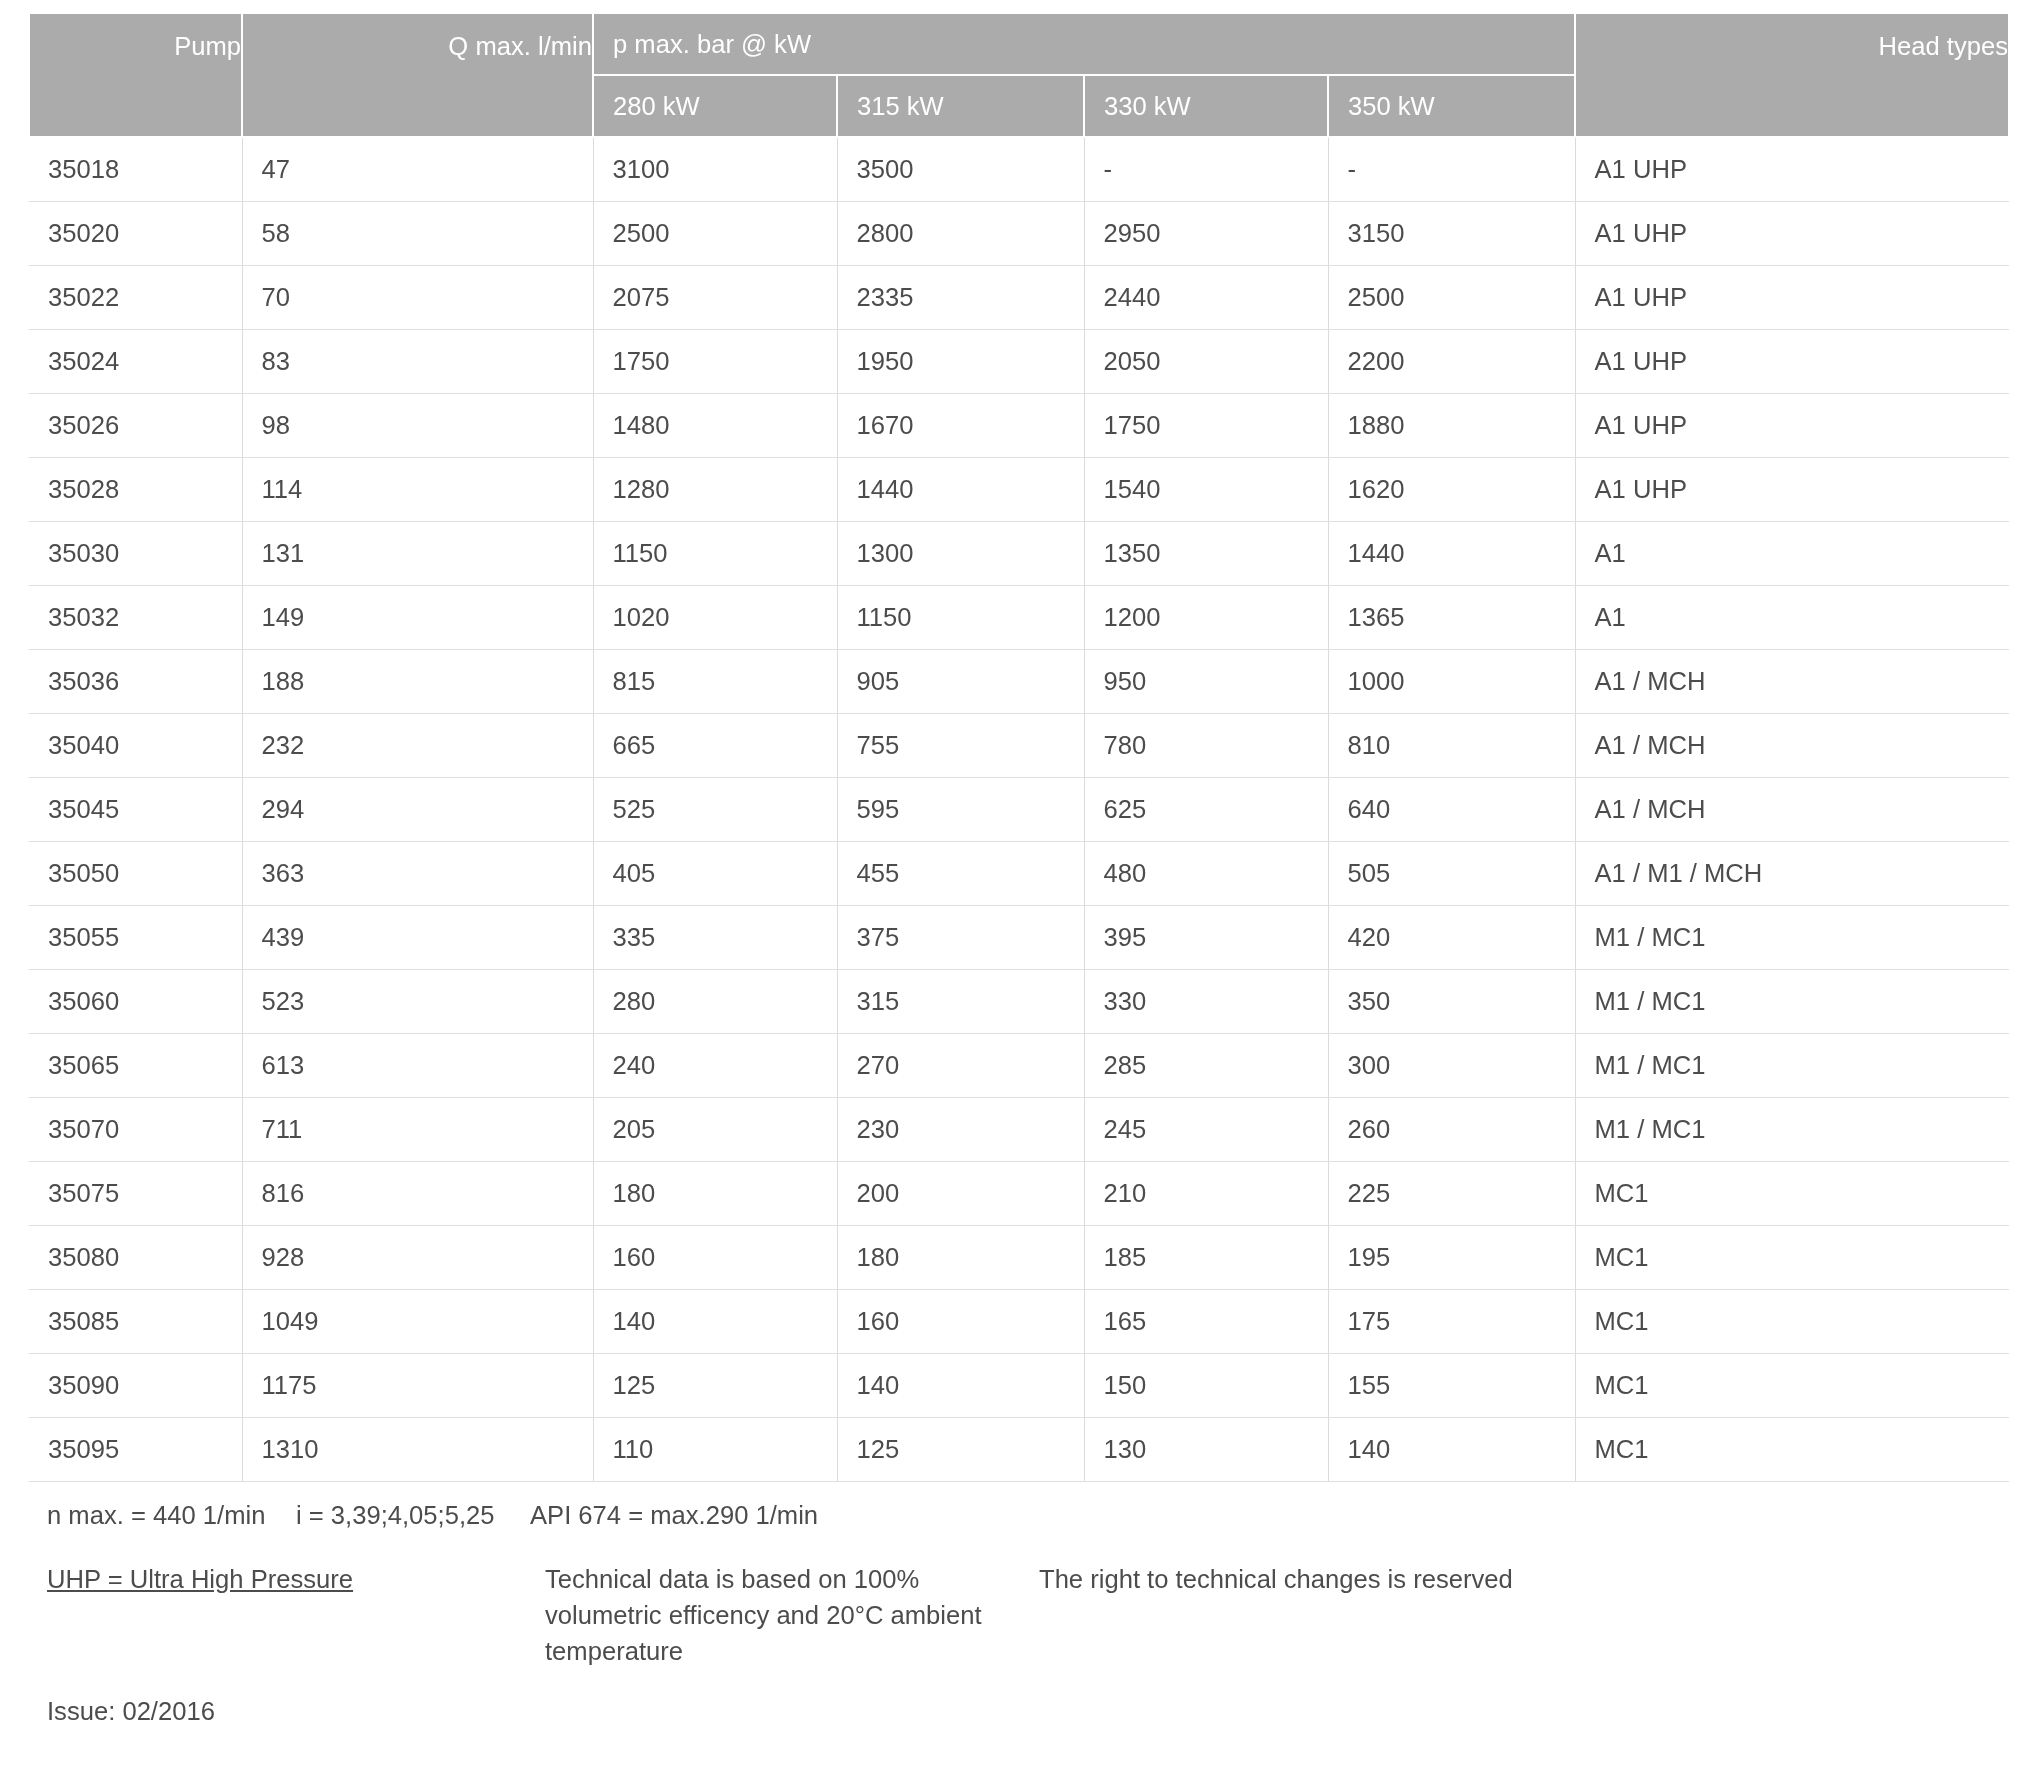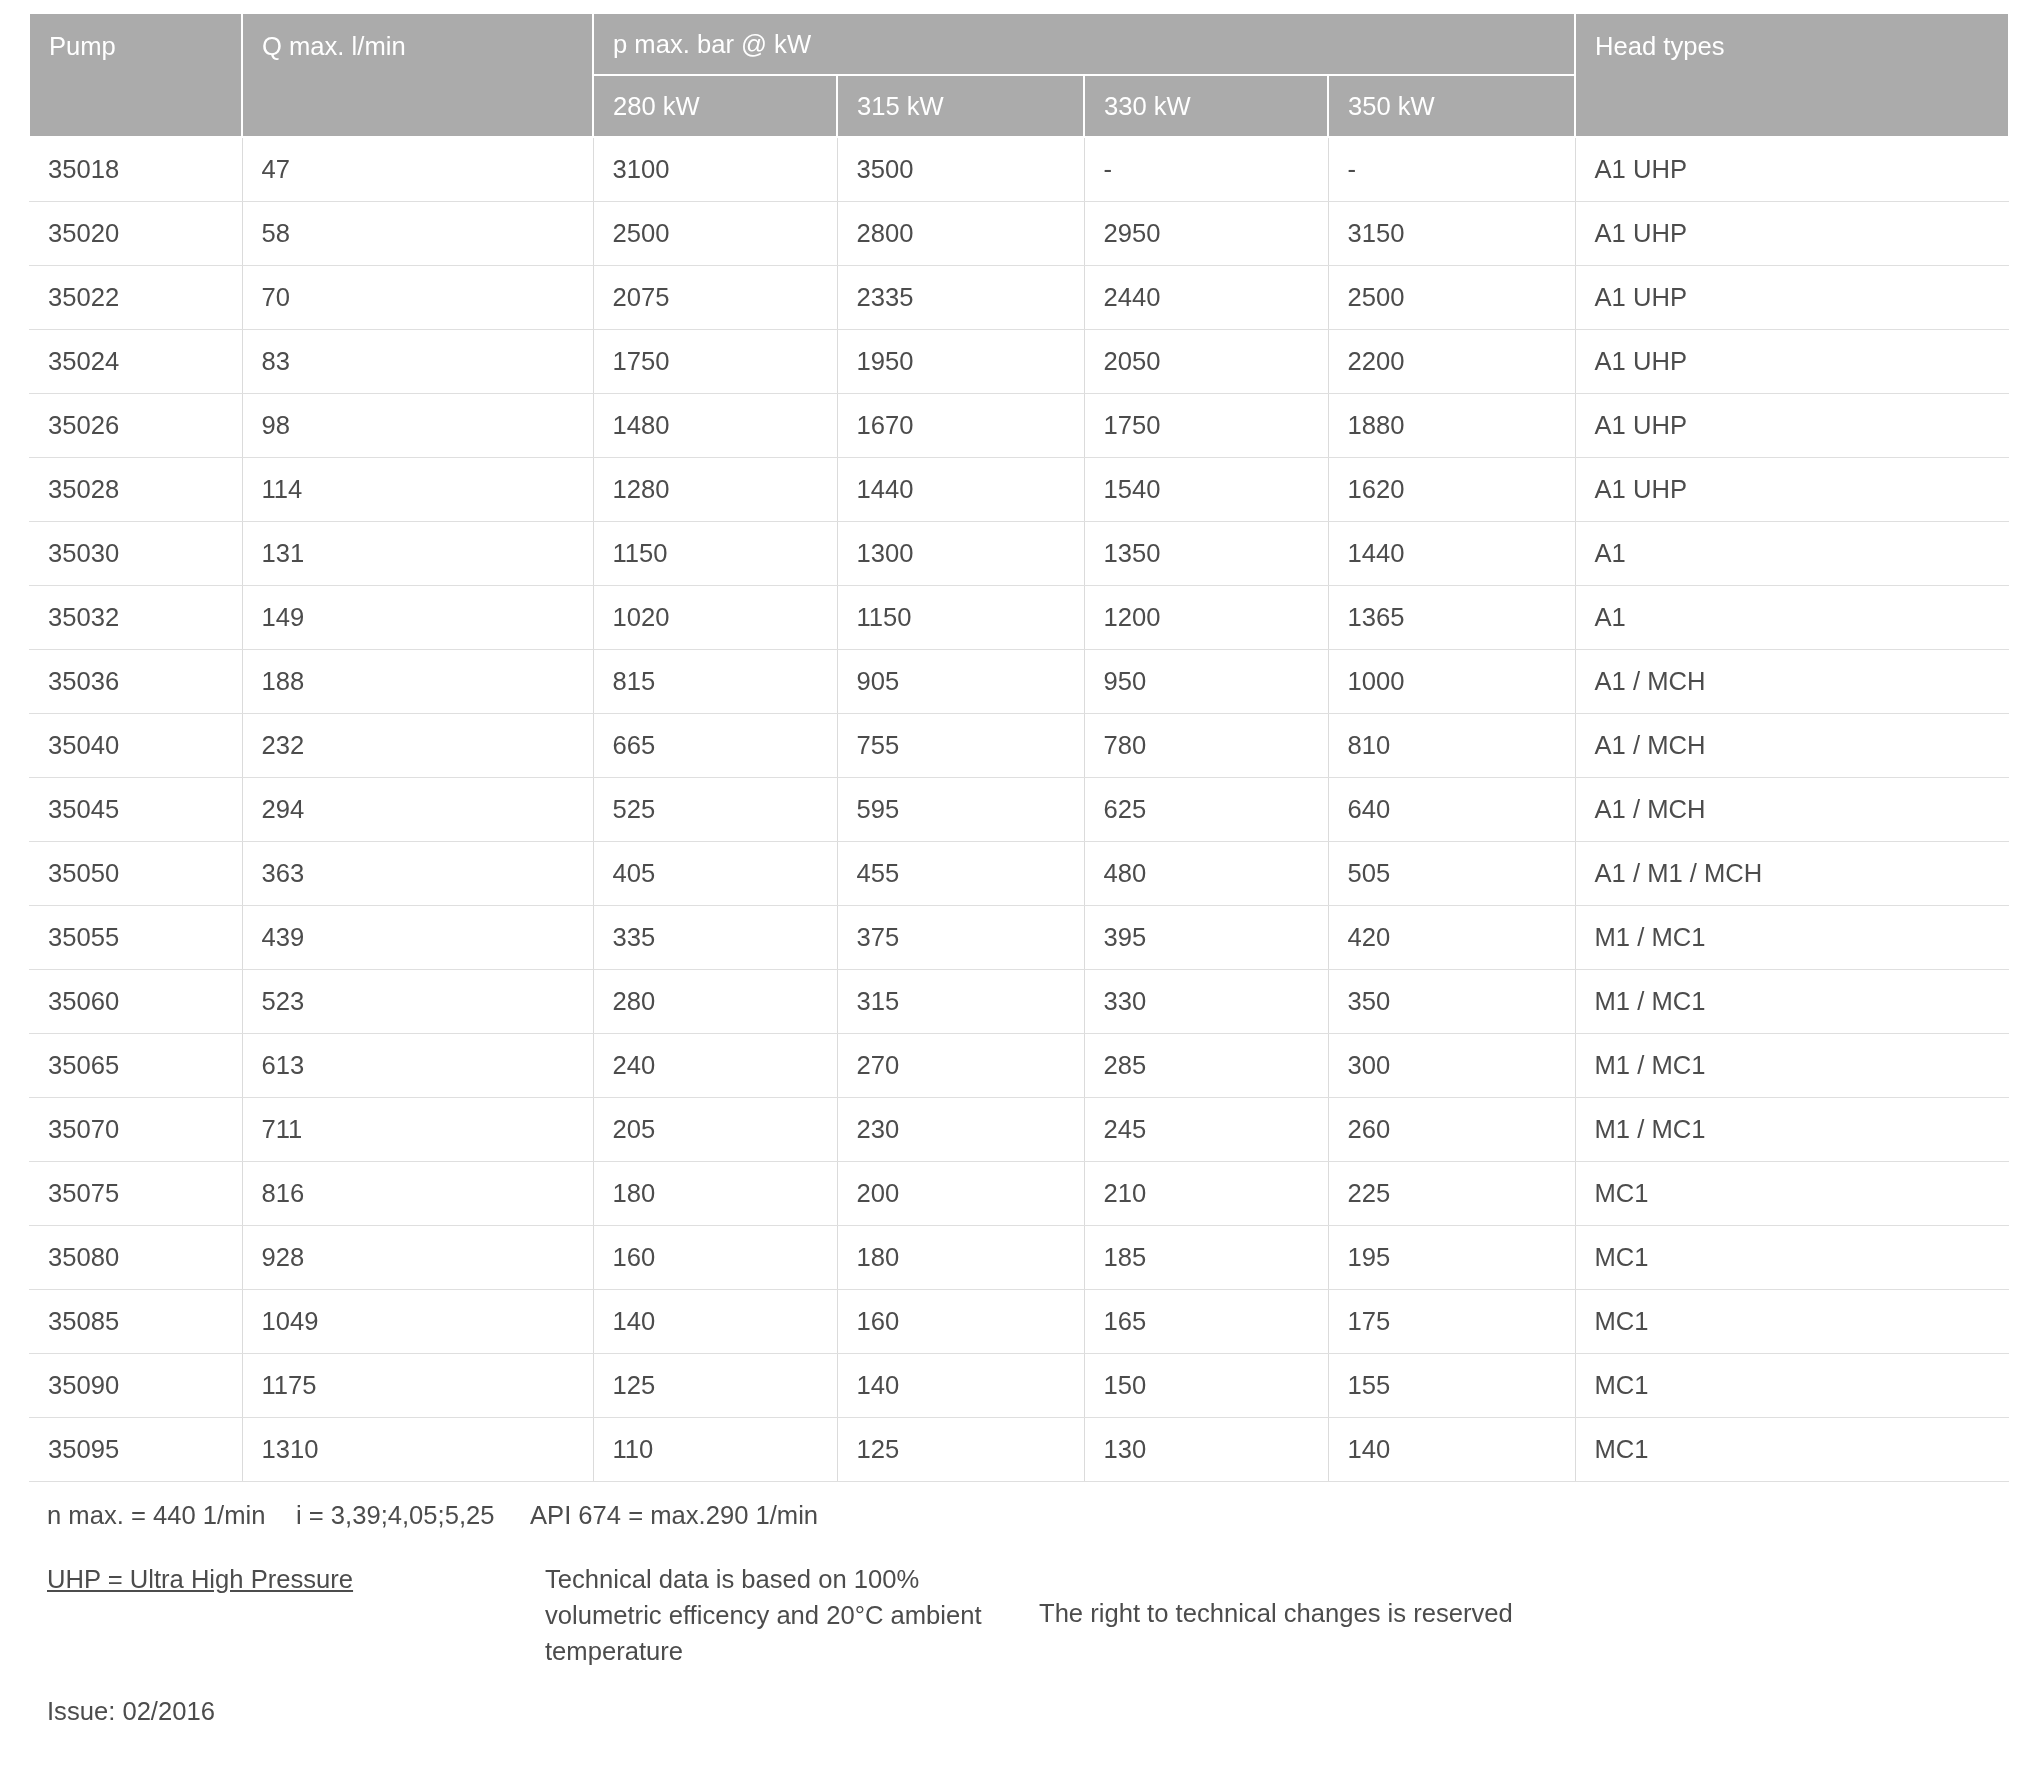--- a/index.html
+++ b/index.html
@@ -32,20 +32,21 @@
     text-align: left;
     padding: 0 0 0 19px;
     border: 2.6px solid #ffffff;
     font-size: 25.6px;
   }
   thead tr.h1 { height: 62px; }
   thead tr.h2 { height: 62px; }
   thead th.spans2 {
     vertical-align: top;
     padding-top: 18px;
+    text-align: right;
   }
   thead th.group { vertical-align: middle; }
   thead tr.h2 th { vertical-align: middle; }
 
   
   tbody tr { height: 64px; }
   tbody td {
     padding: 0 0 0 19px;
     vertical-align: middle;
     border-right: 0.9px solid #dbdbdb;
@@ -65,21 +66,21 @@
     white-space: nowrap;
   }
   .fn-seg { position: absolute; top: 0; white-space: nowrap; }
   #fn-line1 { left: 0; top: 1497px; width: 2037px; height: 36px; }
   #fn-seg-0 { left: 47px; }
   #fn-seg-1 { left: 296px; }
   #fn-seg-2 { left: 530px; }
 
   #fn-uhp    { left: 47px;   top: 1561px; text-decoration: underline; }
   #fn-tech   { left: 545px;  top: 1561px; }
-  #fn-rights { left: 1039px; top: 1595px; }
+  #fn-rights { left: 1039px; top: 1561px; }
   #fn-conv   { left: 1533px; top: 1561px; }
   #issue     { left: 47px;   top: 1693px; }
 </style>
 </head>
 <body>
 
 <div class="page">
 
   <table class="pump-table">
     <colgroup>

